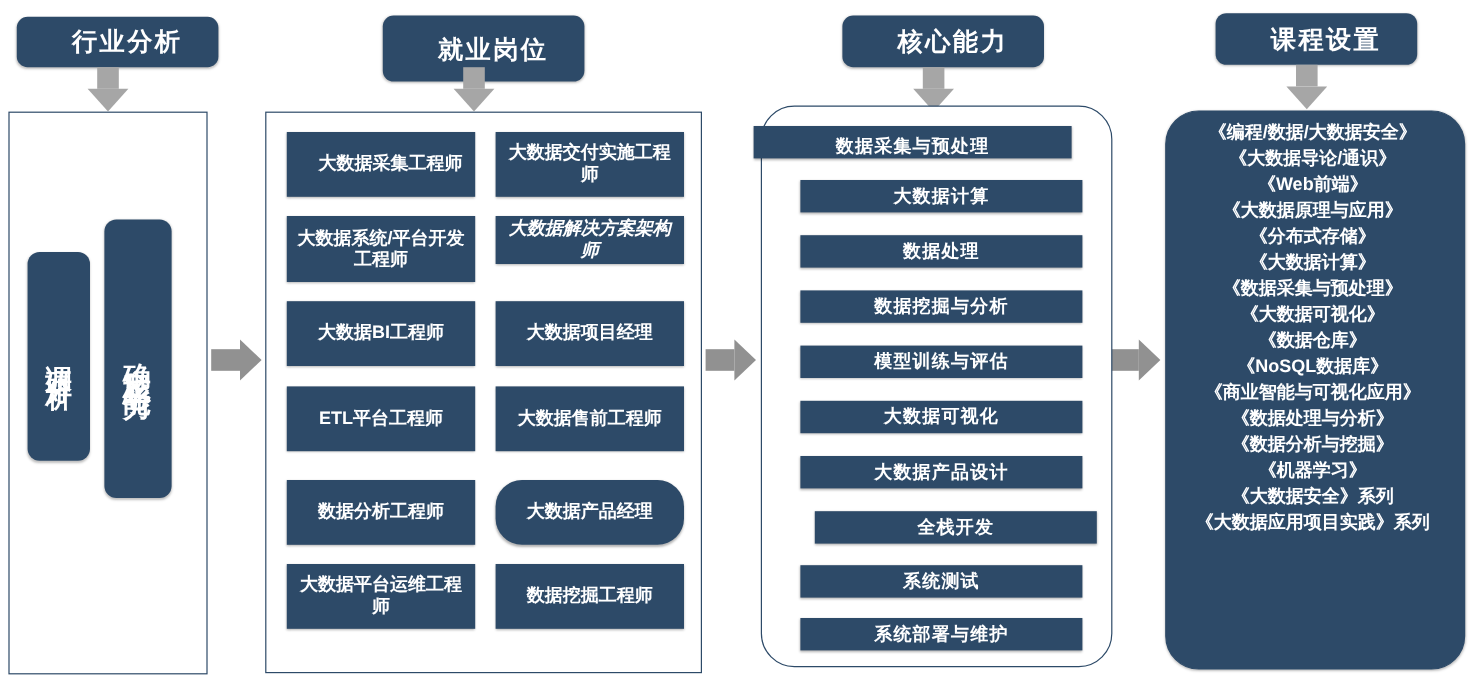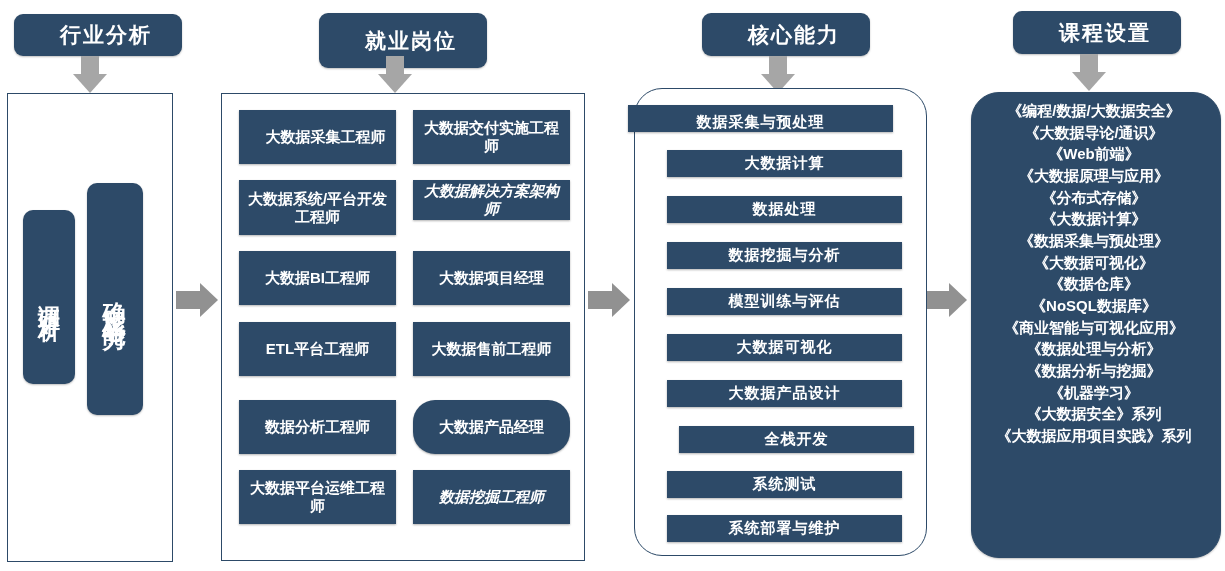--- a/index.html
+++ b/index.html
@@ -188,21 +188,21 @@
     </div>
   <div class="jobbox" style="left:413px;top:251px;width:157px;height:54px;">
     <span>大数据项目经理</span>
     </div>
   <div class="jobbox" style="left:413px;top:322px;width:157px;height:54px;">
     <span>大数据售前工程师</span>
     </div>
   <div class="jobbox" style="left:413px;top:400px;width:157px;height:54px;border-radius:22px;">
     <span>大数据产品经理</span>
     </div>
-  <div class="jobbox" style="left:413px;top:470px;width:157px;height:54px;font-style:italic;">
+  <div class="jobbox" style="left:413px;top:470px;width:157px;height:54px;">
     <span>数据挖掘工程师</span>
     </div>
 
   <div class="panel panel-round" style="left:634px;top:88px;width:291px;height:466px;">
   </div>
 
   <div class="abil" style="left:628px;top:105px;width:265px;height:27px;align-items:flex-end;">
     <span>数据采集与预处理</span>
     </div>
   <div class="abil" style="left:667px;top:150px;width:235px;height:27px;">

